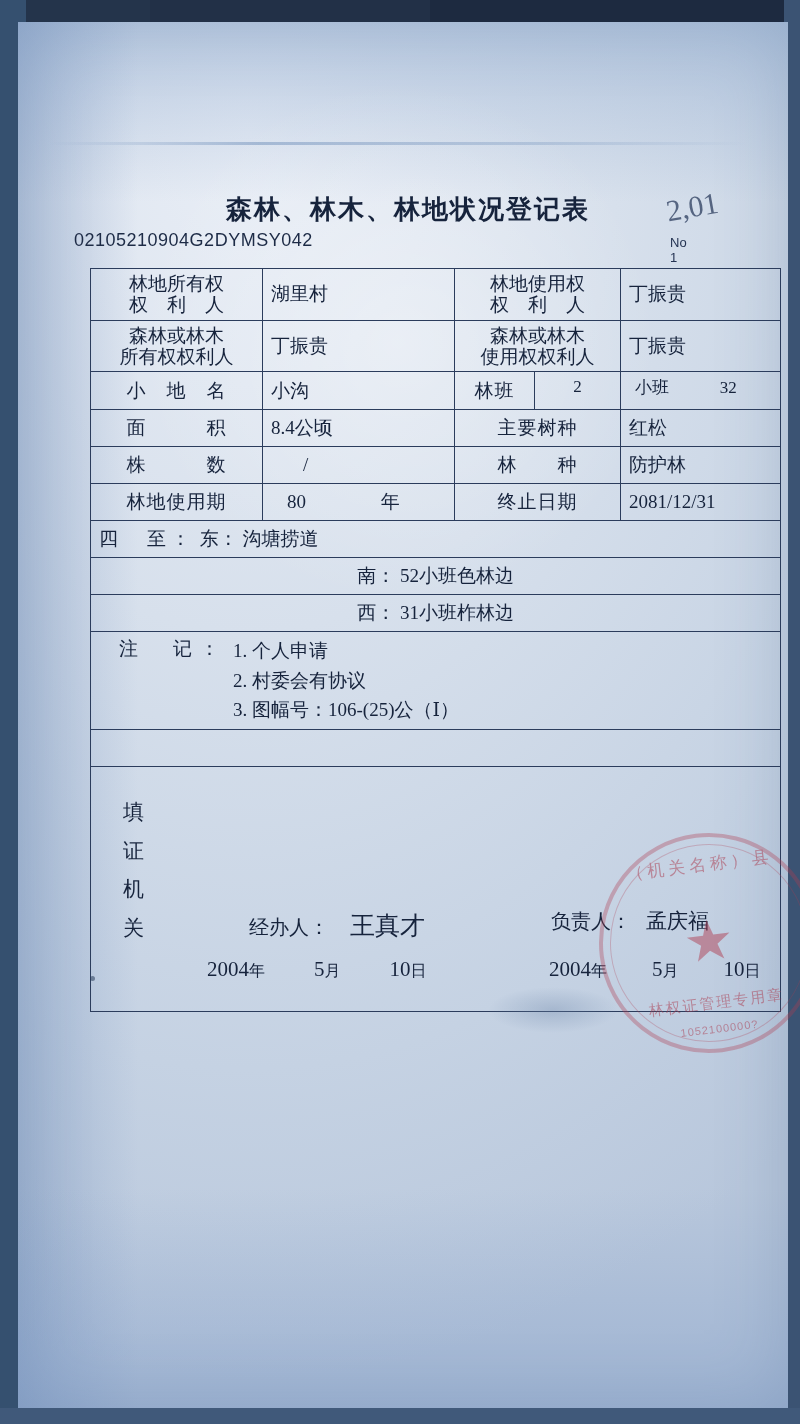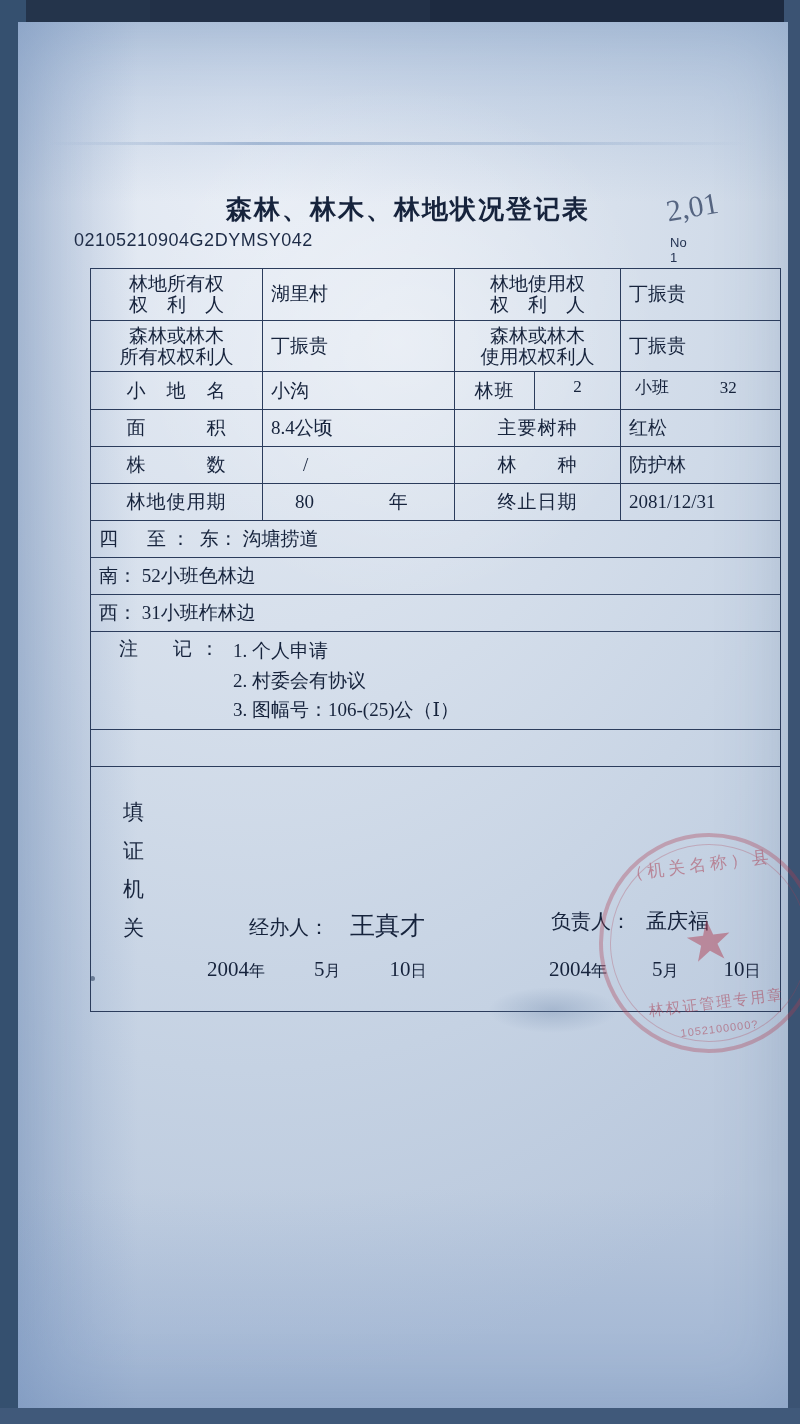--- a/index.html
+++ b/index.html
@@ -161,21 +161,21 @@
     font-size: 17px;
   }
   .spread2 { letter-spacing: 5px; }
 
   
   .rowline td {
     height: 44px;
     font-size: 19px;
   }
   td.pad-left { padding-left: 34px; }
-  td.pad-left2 { padding-left: 96px; }
+  td.pad-left2 { padding-left: 96px; text-align: center; }
 
   .notes-cell {
     height: 118px;
     vertical-align: top;
     padding-top: 8px;
   }
   .notes-wrap {
     display: flex;
     gap: 6px;
   }
@@ -378,21 +378,21 @@
           <tr>
             <td class="lbl">株　　　数</td>
             <td class="val" style="padding-left:40px">/</td>
             <td class="lbl" colspan="2">林　　种</td>
             <td class="val">防护林</td>
           </tr>
 
           <tr>
             <td class="lbl">林地使用期</td>
             <td class="val">
-              <span style="margin-left:24px">80</span>
+              <span style="margin-left:16px">80</span>
               <span style="margin-left:70px">年</span>
             </td>
             <td class="lbl" colspan="2">终止日期</td>
             <td class="val">2081/12/31</td>
           </tr>
 
           <tr class="rowline">
             <td colspan="5" class="pad-left">
               <span class="spread2">四　至：</span>
               <span>东：</span>

